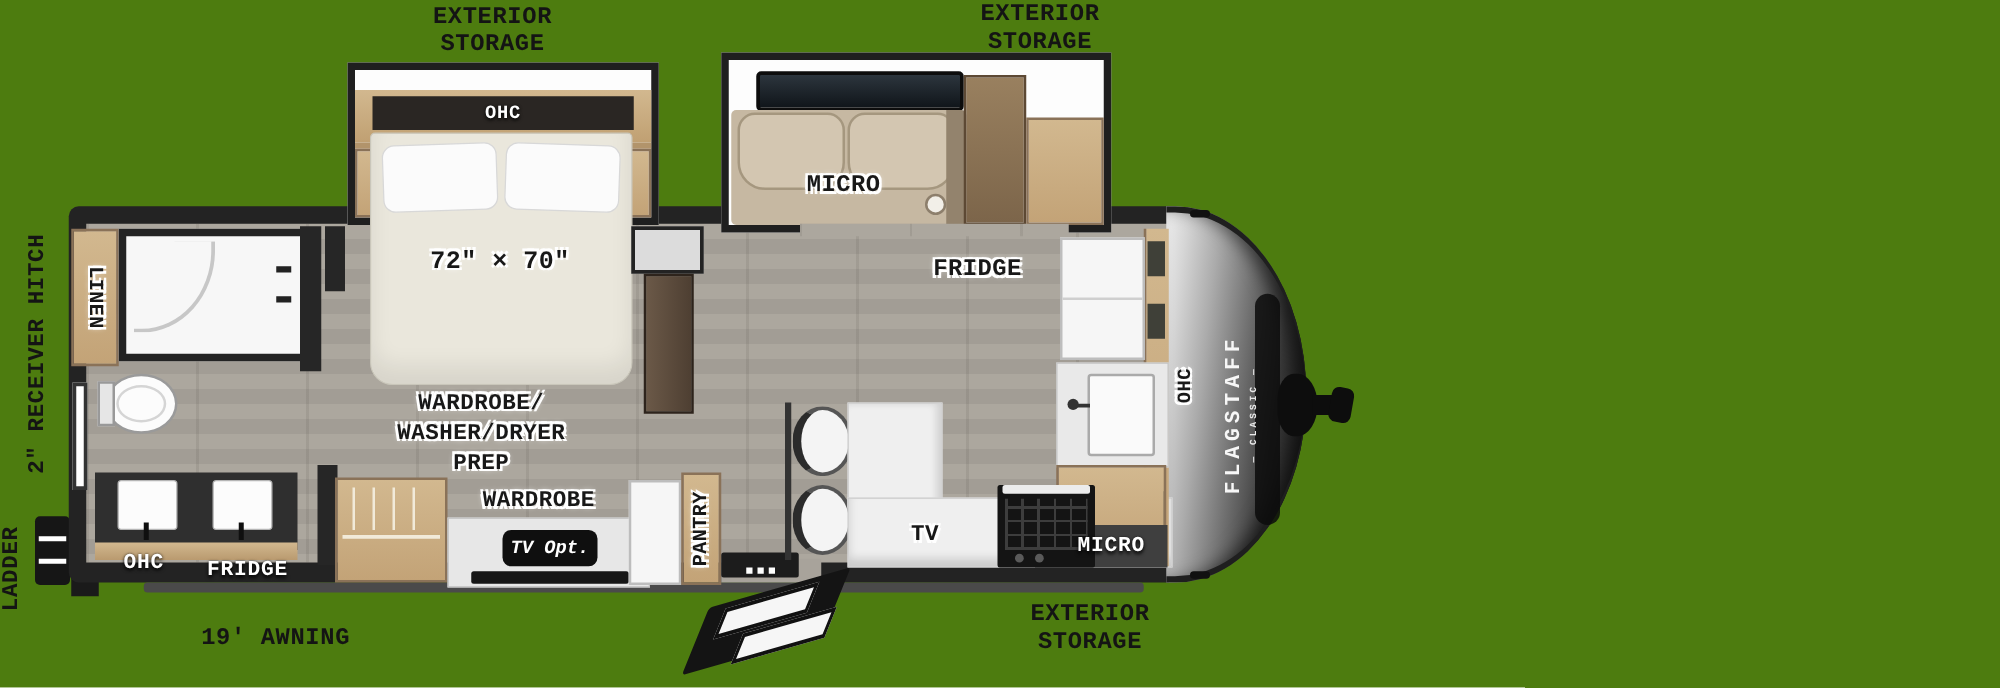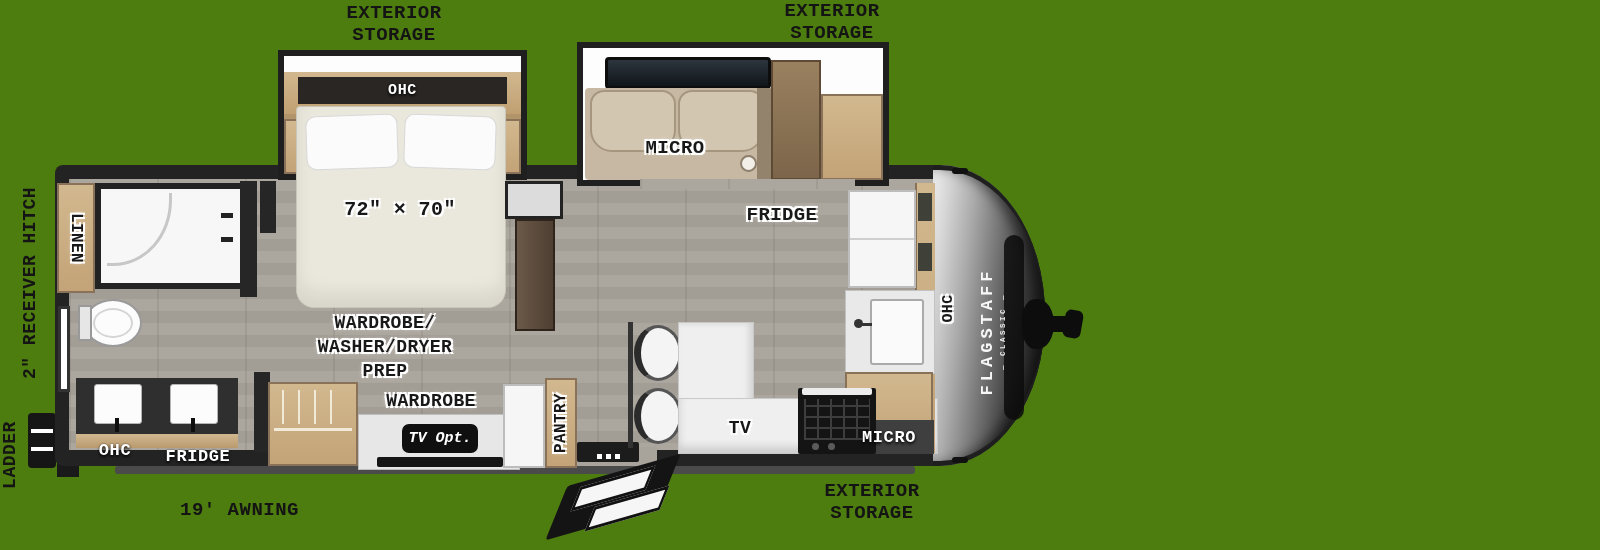--- a/index.html
+++ b/index.html
@@ -38,21 +38,21 @@
     <div>STORAGE</div>
   </div>
   <div class="abs ext" style="left:756px;top:0px;width:152px;">
     <div>EXTERIOR</div>
     <div>STORAGE</div>
   </div>
   <div class="abs ext" style="left:796px;top:480px;width:152px;">
     <div>EXTERIOR</div>
     <div>STORAGE</div>
   </div>
-  <div class="abs ext" style="left:147px;top:499px;width:185px;">19′ AWNING</div>
+  <div class="abs ext" style="left:128px;top:499px;width:185px;">19′ AWNING</div>
   <div class="pin" style="left:10px;top:455px;">
     <span class="ext rccw" style="font-size:18px;">LADDER</span>
   </div>
   <div class="pin" style="left:30px;top:283px;">
     <span class="ext rccw" style="font-size:18px;">2″ RECEIVER HITCH</span>
   </div>
 
   <div class="abs" style="left:28px;top:413px;width:28px;height:55px;background:#161616;border-radius:4px;">
     <div class="abs" style="left:3px;top:16px;width:22px;height:4px;background:#fff;"></div>
     <div class="abs" style="left:3px;top:34px;width:22px;height:4px;background:#fff;"></div>

